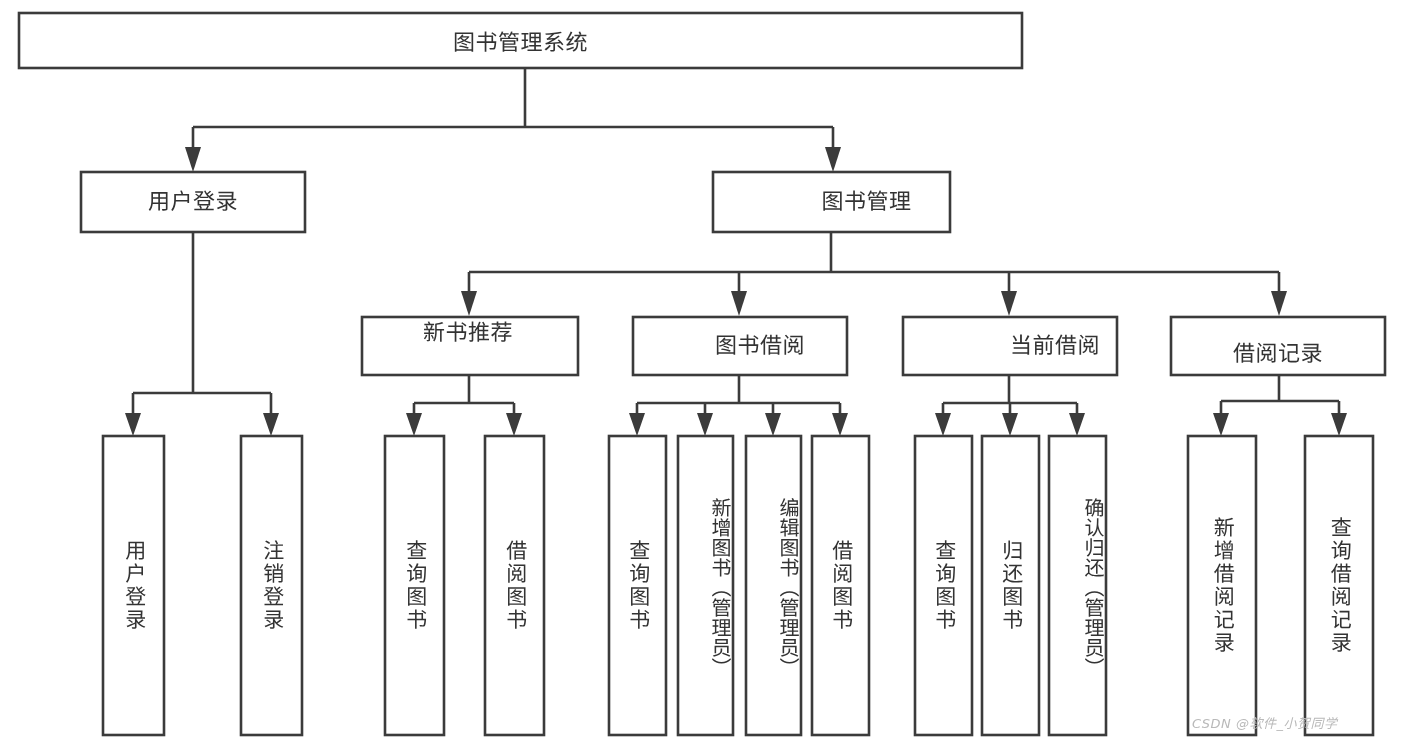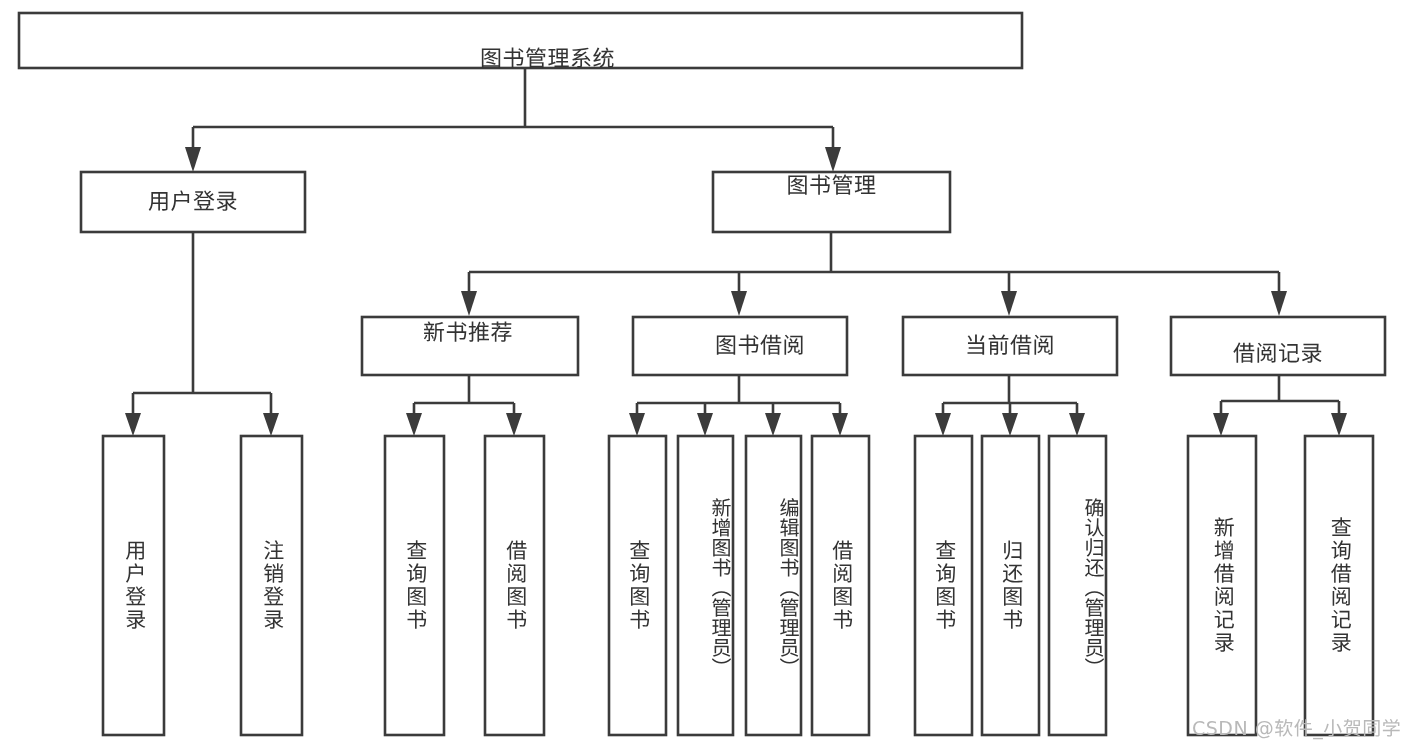--- a/index.html
+++ b/index.html
@@ -77,23 +77,24 @@
     white-space: nowrap;
   }
   .label-v.v-long {
     font-size: 20px;
     letter-spacing: 0px;
     padding-top: 3px;
   }
   .watermark {
     position: absolute;
     color: #b9b9b9;
-    font-size: 19px;
+    font-size: 13px;
     white-space: nowrap;
     letter-spacing: 0.5px;
+    font-style: italic;
   }
 </style>
 </head>
 <body>
 
 <div id="diagram-root">
 
   <svg id="diagram-svg" viewBox="0 0 1405 747">
 
     <rect class="node-box" x="19" y="13" width="1003" height="55"></rect>
@@ -151,28 +152,28 @@
     <rect class="node-box" x="812" y="436" width="57" height="299"></rect>
 
     <rect class="node-box" x="915" y="436" width="57" height="299"></rect>
     <rect class="node-box" x="982" y="436" width="57" height="299"></rect>
     <rect class="node-box" x="1049" y="436" width="57" height="299"></rect>
 
     <rect class="node-box" x="1188" y="436" width="68" height="299"></rect>
     <rect class="node-box" x="1305" y="436" width="68" height="299"></rect>
   </svg>
 
-  <div class="node-label label-title" style="left:19px; top:30px; width:1003px; height:59px;padding-left:27px;">图书管理系统</div>
+  <div class="node-label label-title" style="left:19px; top:14px; width:1003px; height:59px;">图书管理系统</div>
 
   <div class="node-label label-h" style="left:81px; top:172px; width:224px; height:60px;">用户登录</div>
-  <div class="node-label label-h" style="left:713px; top:156px; width:237px; height:60px;">图书管理</div>
+  <div class="node-label label-h" style="left:713px; top:172px; width:237px; height:60px;padding-left:35px;">图书管理</div>
 
   <div class="node-label label-h" style="left:362px; top:304px; width:212px; height:58px;">新书推荐</div>
   <div class="node-label label-h" style="left:633px; top:317px; width:214px; height:58px;margin-left:20px;">图书借阅</div>
-  <div class="node-label label-h" style="left:903px; top:317px; width:214px; height:58px;">当前借阅</div>
+  <div class="node-label label-h" style="left:903px; top:317px; width:214px; height:58px;padding-left:45px;">当前借阅</div>
   <div class="node-label label-h" style="left:1171px; top:317px; width:214px; height:74px;">借阅记录</div>
 
   <div class="node-label label-v" style="left:103px; top:436px; width:61px; height:299px; align-items:center; padding-top:0;">用户登录</div>
   <div class="node-label label-v" style="left:241px; top:436px; width:61px; height:299px; align-items:center; padding-top:0;">注销登录</div>
 
   <div class="node-label label-v" style="left:385px; top:436px; width:59px; height:299px; align-items:center; padding-top:0;">查询图书</div>
   <div class="node-label label-v" style="left:485px; top:436px; width:59px; height:299px; align-items:center; padding-top:0;">借阅图书</div>
 
   <div class="node-label label-v" style="left:609px; top:436px; width:57px; height:299px; align-items:center; padding-top:0;">查询图书</div>
   <div class="node-label label-v v-long" style="left:678px; top:436px; width:55px; height:299px;">新增图书（管理员）</div>

